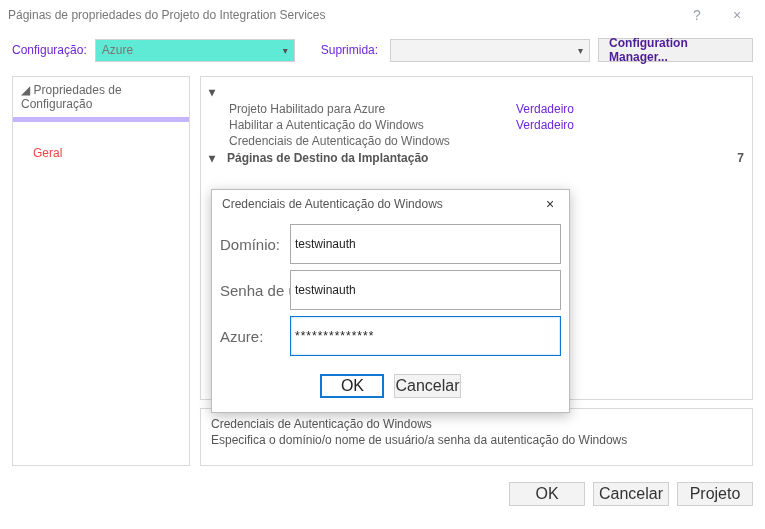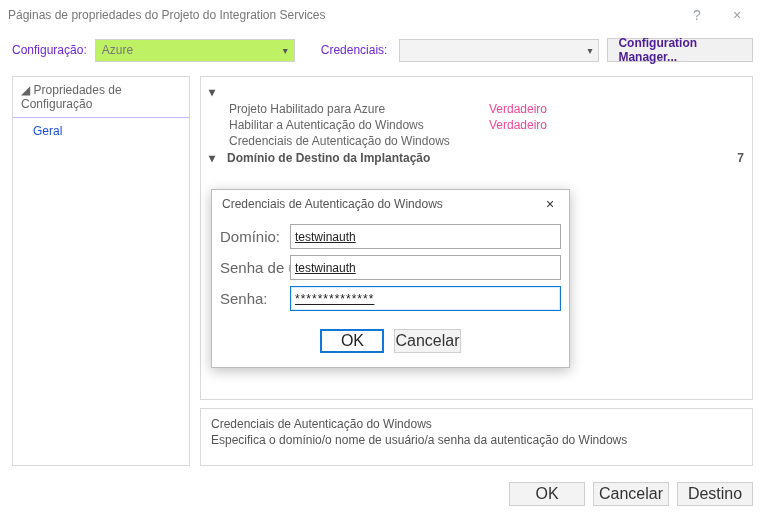--- a/index.html
+++ b/index.html
@@ -7,55 +7,55 @@
   body { width:765px; height:529px; background:#fff; color:#333; font-size:12px; overflow:hidden; position:relative; }
 
   
   .titlebar { height:30px; display:flex; align-items:center; padding:12px 8px; color:#9aa0a6; }
   .titlebar .title { flex:1; font-size:12px; color:#777; }
   .titlebar .tbtn { width:40px; text-align:center; color:#9aa0a6; font-size:14px; }
 
   
   .toolbar { display:flex; align-items:center; gap:8px; padding:8px 12px 14px 12px; color:#888; }
   .toolbar .lbl { color:#6d28d9; }
-  .cfg-select { flex:0 0 200px; height:23px; border:1px solid #d0d0d0; background:#bef264; display:flex; align-items:center; justify-content:space-between; padding:0 6px; color:#777; }
+  .cfg-select { flex:0 0 200px; height:23px; border:1px solid #d0d0d0; background:#5eead4; display:flex; align-items:center; justify-content:space-between; padding:0 6px; color:#777; }
   .plat-select { flex:0 0 200px; height:23px; border:1px solid #d0d0d0; background:#f3f3f3; display:flex; align-items:center; justify-content:flex-end; padding:0 6px; color:#777; margin-left:4px;}
   .chev { font-size:10px; color:#555; }
   .cfg-mgr { margin-left:auto; height:24px; border:1px solid #cfcfcf; background:#f1f1f1; padding:0 10px; display:flex; align-items:center; color:#4c1d95; font-weight:600; }
 
   
   .main { display:flex; gap:10px; padding:0 12px 8px 12px; height:398px; }
   .left { width:178px; border:1px solid #d9d9d9; background:#fff; }
-  .left .cat-hdr { padding:6px 8px; color:#666; border-bottom:1px solid #c4b5fd; }
-  .left .cat-item { padding:6px 8px 6px 20px; color:#1d4ed8; }
+  .left .cat-hdr { padding:6px 8px; color:#666; border-bottom:5px solid #c4b5fd; }
+  .left .cat-item { padding:6px 8px 6px 20px; color:#ef4444;margin-top:18px; }
 
   .right { flex:1; display:flex; flex-direction:column; gap:8px; }
   .grid { flex:1; border:1px solid #d9d9d9; background:#fff; padding:6px 8px; overflow:hidden; }
   .section-hdr { display:flex; align-items:center; gap:6px; font-weight:600; color:#555; padding:2px 0; }
   .section-hdr .expander { width:12px; color:#555; }
-  .prop-row { display:flex; color:#666; padding:1px 0 1px 20px; }
+  .prop-row { display:flex; color:#666; padding:1px 0 1px 20px;gap:27px; }
   .prop-name { flex:0 0 260px; }
-  .prop-val { color:#ec4899; }
+  .prop-val { color:#6d28d9; }
   .prop-name.clip { white-space:nowrap; overflow:hidden; }
 
   .desc-box { height:58px; border:1px solid #d9d9d9; background:#fff; padding:8px 10px; color:#555; }
   .desc-box .desc-title { font-weight:400; color:#555; margin-bottom:2px; }
 
   
   .footer { display:flex; justify-content:flex-end; gap:8px; padding:8px 12px 12px 12px; }
   .btn { min-width:76px; height:24px; border:1px solid #cfcfcf; background:#f3f3f3; display:inline-flex; align-items:center; justify-content:center; color:#333; font-size:16px; }
 
   
   .modal { position:absolute; left:211px; top:189px; width:359px; background:#fff; border:1px solid #bcbcbc; box-shadow:0 3px 12px rgba(0,0,0,0.25); }
   .modal .m-title { display:flex; align-items:center; justify-content:space-between; padding:6px 8px 6px 10px; color:#555; }
   .modal .m-title .close { font-size:14px; color:#333; width:22px; text-align:center; }
   .modal .m-body { padding:6px 8px 2px 8px; }
   .m-row { display:flex; align-items:center; margin-bottom:6px; }
   .m-row .m-lbl { flex:0 0 70px; color:#666; font-size:15px; white-space:nowrap; overflow:hidden; }
-  .m-row input { flex:1; height:25px; border:1px solid #a9a9a9; padding:0 4px; font-size:12px; color:#222; outline:none;text-decoration:underline; }
+  .m-row input { flex:1; height:40px; border:1px solid #a9a9a9; padding:0 4px; font-size:12px; color:#222; outline:none; }
   .m-row input.pw { letter-spacing:1px; }
   .m-row.password input { border:1px solid #1177d6; box-shadow:0 0 0 1px rgba(17,119,214,0.15) inset; }
   .modal .m-footer { display:flex; justify-content:center; gap:10px; padding:10px 0 14px 0; }
   .modal .m-footer .btn { min-width:64px; }
   .modal .m-footer .btn.primary { border:2px solid #1177d6; background:#fff; color:#222; }
 
   .trailing-target { color:#555; font-weight:600; padding-left:6px; }
 </style>
 </head>
 <body>
@@ -65,21 +65,21 @@
   <div class="tbtn">?</div>
   <div class="tbtn">×</div>
 </div>
 
 <div class="toolbar">
   <span class="lbl">Configuração:</span>
   <div class="cfg-select">
     <span>Azure</span>
     <span class="chev">▾</span>
   </div>
-  <span class="lbl" style="margin-left:18px;">Credenciais:</span>
+  <span class="lbl" style="margin-left:18px;">Suprimida:</span>
   <div class="plat-select">
     <span></span>
     <span class="chev">▾</span>
   </div>
   <div class="cfg-mgr">
     <span>Configuration Manager...</span>
   </div>
 </div>
 
 <div class="main">
@@ -107,61 +107,61 @@
         <div class="prop-name">Habilitar a Autenticação do Windows</div>
         <div class="prop-val">Verdadeiro</div>
       </div>
       <div class="prop-row">
         <div class="prop-name clip">Credenciais de Autenticação do Windows</div>
         <div class="prop-val"></div>
       </div>
 
       <div class="section-hdr">
         <span class="expander">▾</span>
-        <span>Domínio de Destino da Implantação</span>
+        <span>Páginas de Destino da Implantação</span>
         <span class="trailing-target" style="margin-left:auto;">7</span>
       </div>
 
     </div>
 
     <div class="desc-box">
       <div class="desc-title">Credenciais de Autenticação do Windows</div>
       <div>Especifica o domínio/o nome de usuário/a senha da autenticação do Windows</div>
     </div>
   </div>
 </div>
 
 <div class="footer">
   <div class="btn">
       <span>OK</span>
     </div>
   <div class="btn">
       <span>Cancelar</span>
     </div>
   <div class="btn">
-      <span>Destino</span>
+      <span>Projeto</span>
     </div>
 </div>
 
 <div class="modal">
   <div class="m-title">
     <span>Credenciais de Autenticação do Windows</span>
     <span class="close">×</span>
   </div>
   <div class="m-body">
     <div class="m-row">
       <div class="m-lbl">Domínio:</div>
       <input type="text" value="testwinauth" style="">
     </div>
     <div class="m-row">
       <div class="m-lbl">Senha de usuá</div>
       <input type="text" value="testwinauth" style="">
     </div>
     <div class="m-row password">
-      <div class="m-lbl">Senha:</div>
+      <div class="m-lbl">Azure:</div>
       <input type="text" class="pw" value="**************" style="">
     </div>
   </div>
   <div class="m-footer">
     <div class="btn primary">
         <span>OK</span>
       </div>
     <div class="btn">
         <span>Cancelar</span>
       </div>

